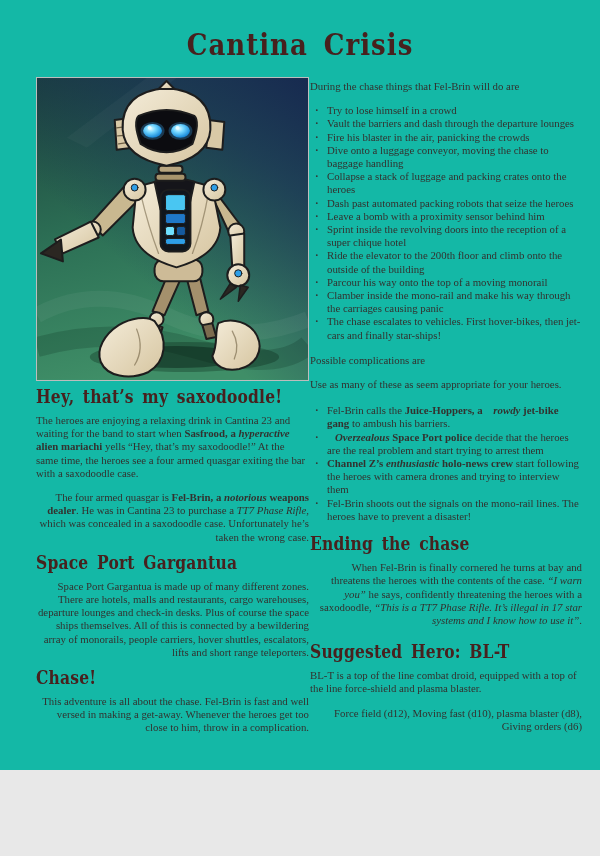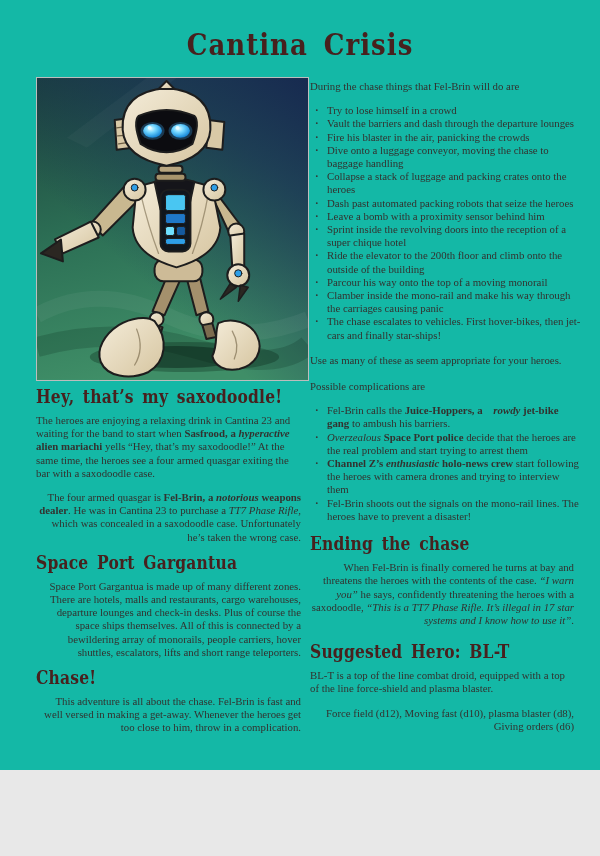--- a/index.html
+++ b/index.html
@@ -12,21 +12,21 @@
   .col{position:absolute;box-sizing:border-box;}
   .col-left{left:36px;top:77px;width:273px;}
   .col-right{left:310px;top:74px;width:272px;padding-top:6px;}
   .illustration{width:273px;height:304px;border:1px solid #bdbdbd;box-sizing:border-box;
                 margin:0 0 7px 0;}
   .illustration svg{display:block;width:100%;height:100%;}
   .heading{font-family:"DejaVu Serif",serif;font-weight:700;color:var(--heading);
            font-size:15.5px;line-height:19px;margin:10px 0 7px 0;letter-spacing:.2px;
            word-spacing:3px;transform:scaleY(1.25);transform-origin:left 70%;}
   section:first-of-type .heading{margin-top:2px;}
-  .body{font-size:10.8px;line-height:13.2px;color:var(--body);margin:0 8px 11px 0;}
+  .body{font-size:10.8px;line-height:13.2px;color:var(--body);margin:0 0 11px 0;}
   .body:last-child{margin-bottom:0;text-align:right;}
   .blist{list-style:none;margin:0 0 12px 0;padding:0;}
   .bitem{display:flex;font-size:10.8px;line-height:13.2px;color:var(--body);}
   .bullet{flex:none;width:17px;padding-left:5px;box-sizing:border-box;font-weight:700;}
   .btext{flex:1;}
   .mt14{margin-top:14px;}
   .mt16{margin-top:16px;}
   .gap13{margin-bottom:13px;}
   .footer{position:absolute;left:50%;top:812px;transform:translateX(-50%);
           width:152px;height:40px;}
@@ -207,32 +207,32 @@
         <li class="bitem">
           <span class="bullet">·</span>
           <span class="btext"><span>Clamber inside the mono-rail and make his way through the carriages causing panic</span></span>
         </li>
         <li class="bitem">
           <span class="bullet">·</span>
           <span class="btext"><span>The chase escalates to vehicles. First hover-bikes, then jet-cars and finally star-ships!</span></span>
         </li>
       </ul>
 
+    <p class="body"><span>Possible complications are</span></p>
     <p class="body gap13"><span>Use as many of these as seem appropriate for your heroes.</span></p>
-    <p class="body"><span>Possible complications are</span></p>
 
     <ul class="blist">
 
     <li class="bitem">
           <span class="bullet">·</span>
           <span class="btext"><span>Fel-Brin calls the </span><span style="font-weight: 700;">Juice-Hoppers, a </span><span style="font-weight: 700; font-style: italic; margin-left: 8px;">rowdy</span><span style="font-weight: 700;"> jet-bike gang</span><span> to ambush his barriers.</span></span>
         </li>
         <li class="bitem">
           <span class="bullet">·</span>
-          <span class="btext"><span style="font-weight: 400; font-style: italic;">Overzealous</span><span style="font-weight: 700;"> Space Port police</span><span> decide that the heroes are the real problem and start trying to arrest them</span></span>
+          <span class="btext"><span style="font-weight: 700; font-style: italic; margin-left: 8px;">Overzealous</span><span style="font-weight: 700;"> Space Port police</span><span> decide that the heroes are the real problem and start trying to arrest them</span></span>
         </li>
         <li class="bitem">
           <span class="bullet">·</span>
           <span class="btext"><span style="font-weight: 700;">Channel Z’s </span><span style="font-weight: 700; font-style: italic;">enthusiastic</span><span style="font-weight: 700;"> holo-news crew</span><span> start following the heroes with camera drones and trying to interview them</span></span>
         </li>
         <li class="bitem">
           <span class="bullet">·</span>
           <span class="btext"><span>Fel-Brin shoots out the signals on the mono-rail lines. The heroes have to prevent a disaster!</span></span>
         </li>
       </ul>

